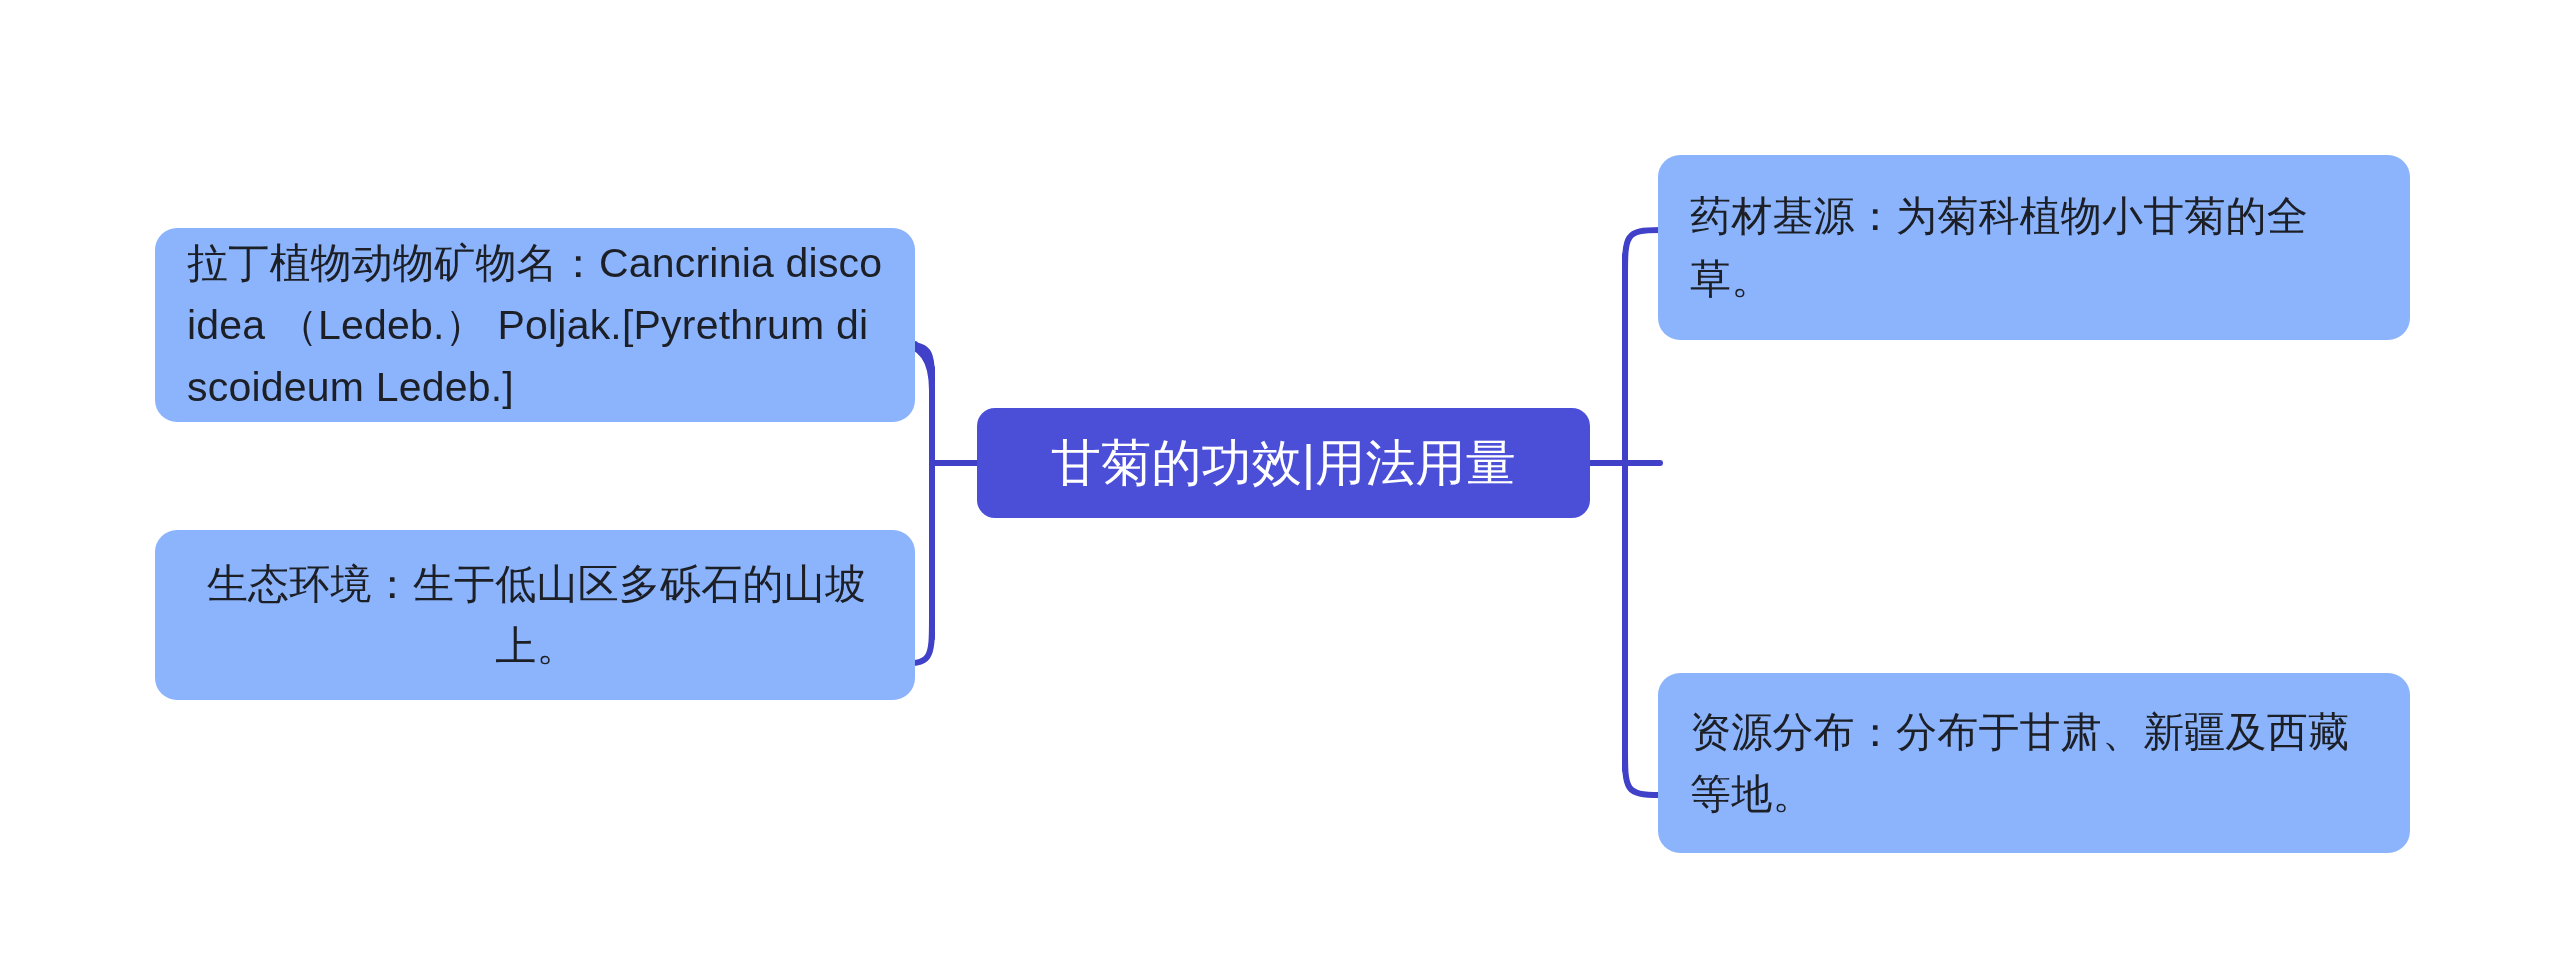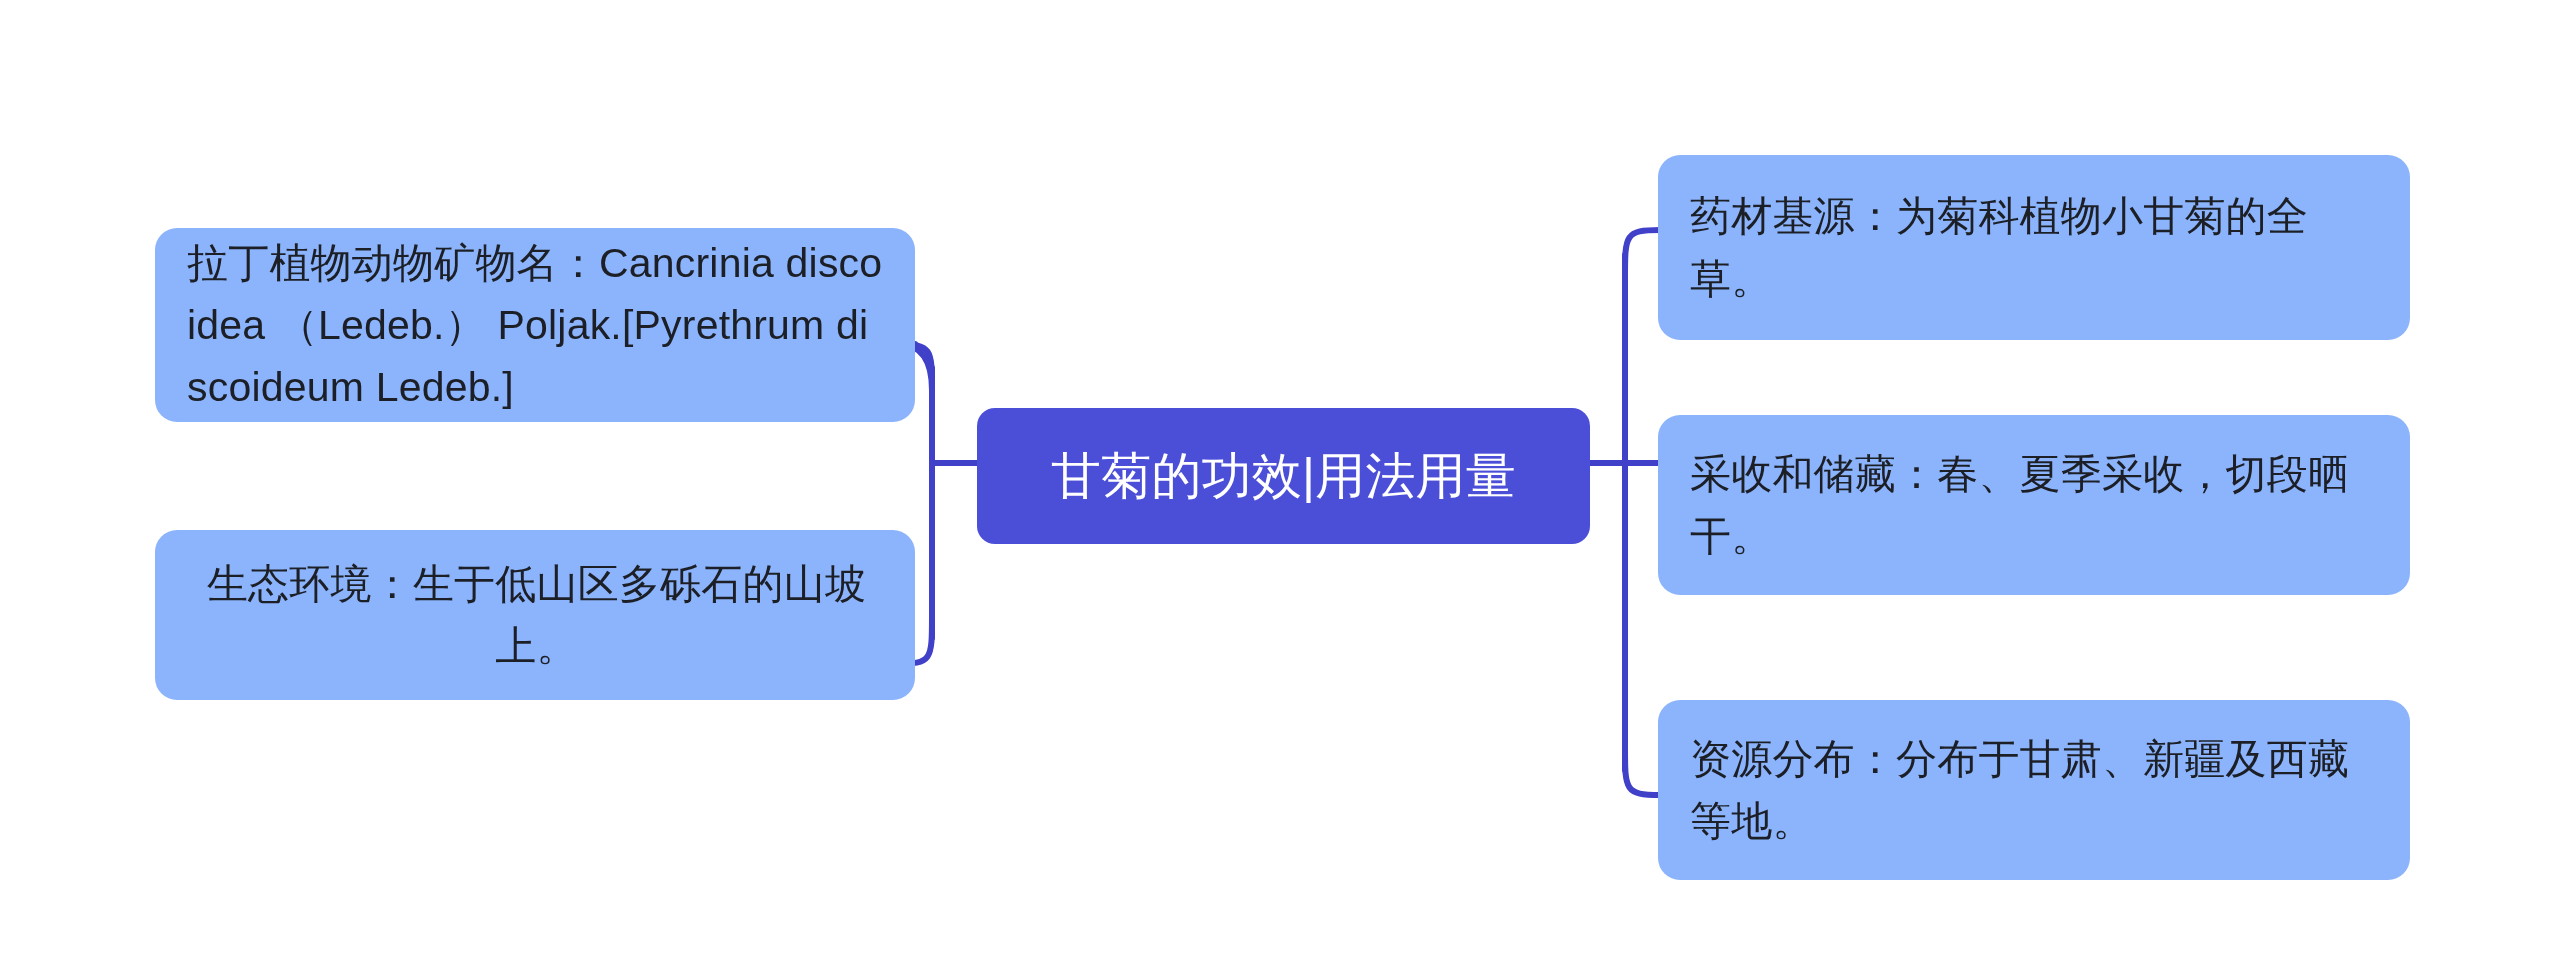--- a/index.html
+++ b/index.html
@@ -66,21 +66,21 @@
     width: 760px;
     height: 170px;
     text-align: center;
   }
 
   
   .node-root {
     left: 977px;
     top: 408px;
     width: 613px;
-    height: 136px;
+    height: 110px;
     background: #4b4fd8;
     border-radius: 18px;
     justify-content: center;
     padding: 6px 18px;
   }
 
   .node-root .node-text {
     color: #ffffff;
     font-size: 50px;
     line-height: 1.16;
@@ -99,21 +99,21 @@
 
   .node-right-2 {
     left: 1658px;
     top: 415px;
     width: 752px;
     height: 180px;
   }
 
   .node-right-3 {
     left: 1658px;
-    top: 700px;
+    top: 673px;
     width: 752px;
     height: 180px;
   }
 </style>
 </head>
 <body>
 
 <div id="mindmap">
 
   <svg id="connectors" viewBox="0 0 2560 954" width="2560" height="954" xmlns="http://www.w3.org/2000/svg">
@@ -149,21 +149,18 @@
   </div>
 
   <div class="node node-root">
     <span class="node-text">甘菊的功效|用法用量</span>
   </div>
 
   <div class="node node-right-1">
     <span class="node-text">药材基源：为菊科植物小甘菊的全草。</span>
   </div>
 
-  <div class="node node-right-2">
-    <span class="node-text">采收和储藏：春、夏季采收，切段晒干。</span>
-  </div>
 
   <div class="node node-right-3">
     <span class="node-text">资源分布：分布于甘肃、新疆及西藏等地。</span>
   </div>
 
 </div>
 
 </body></html>

